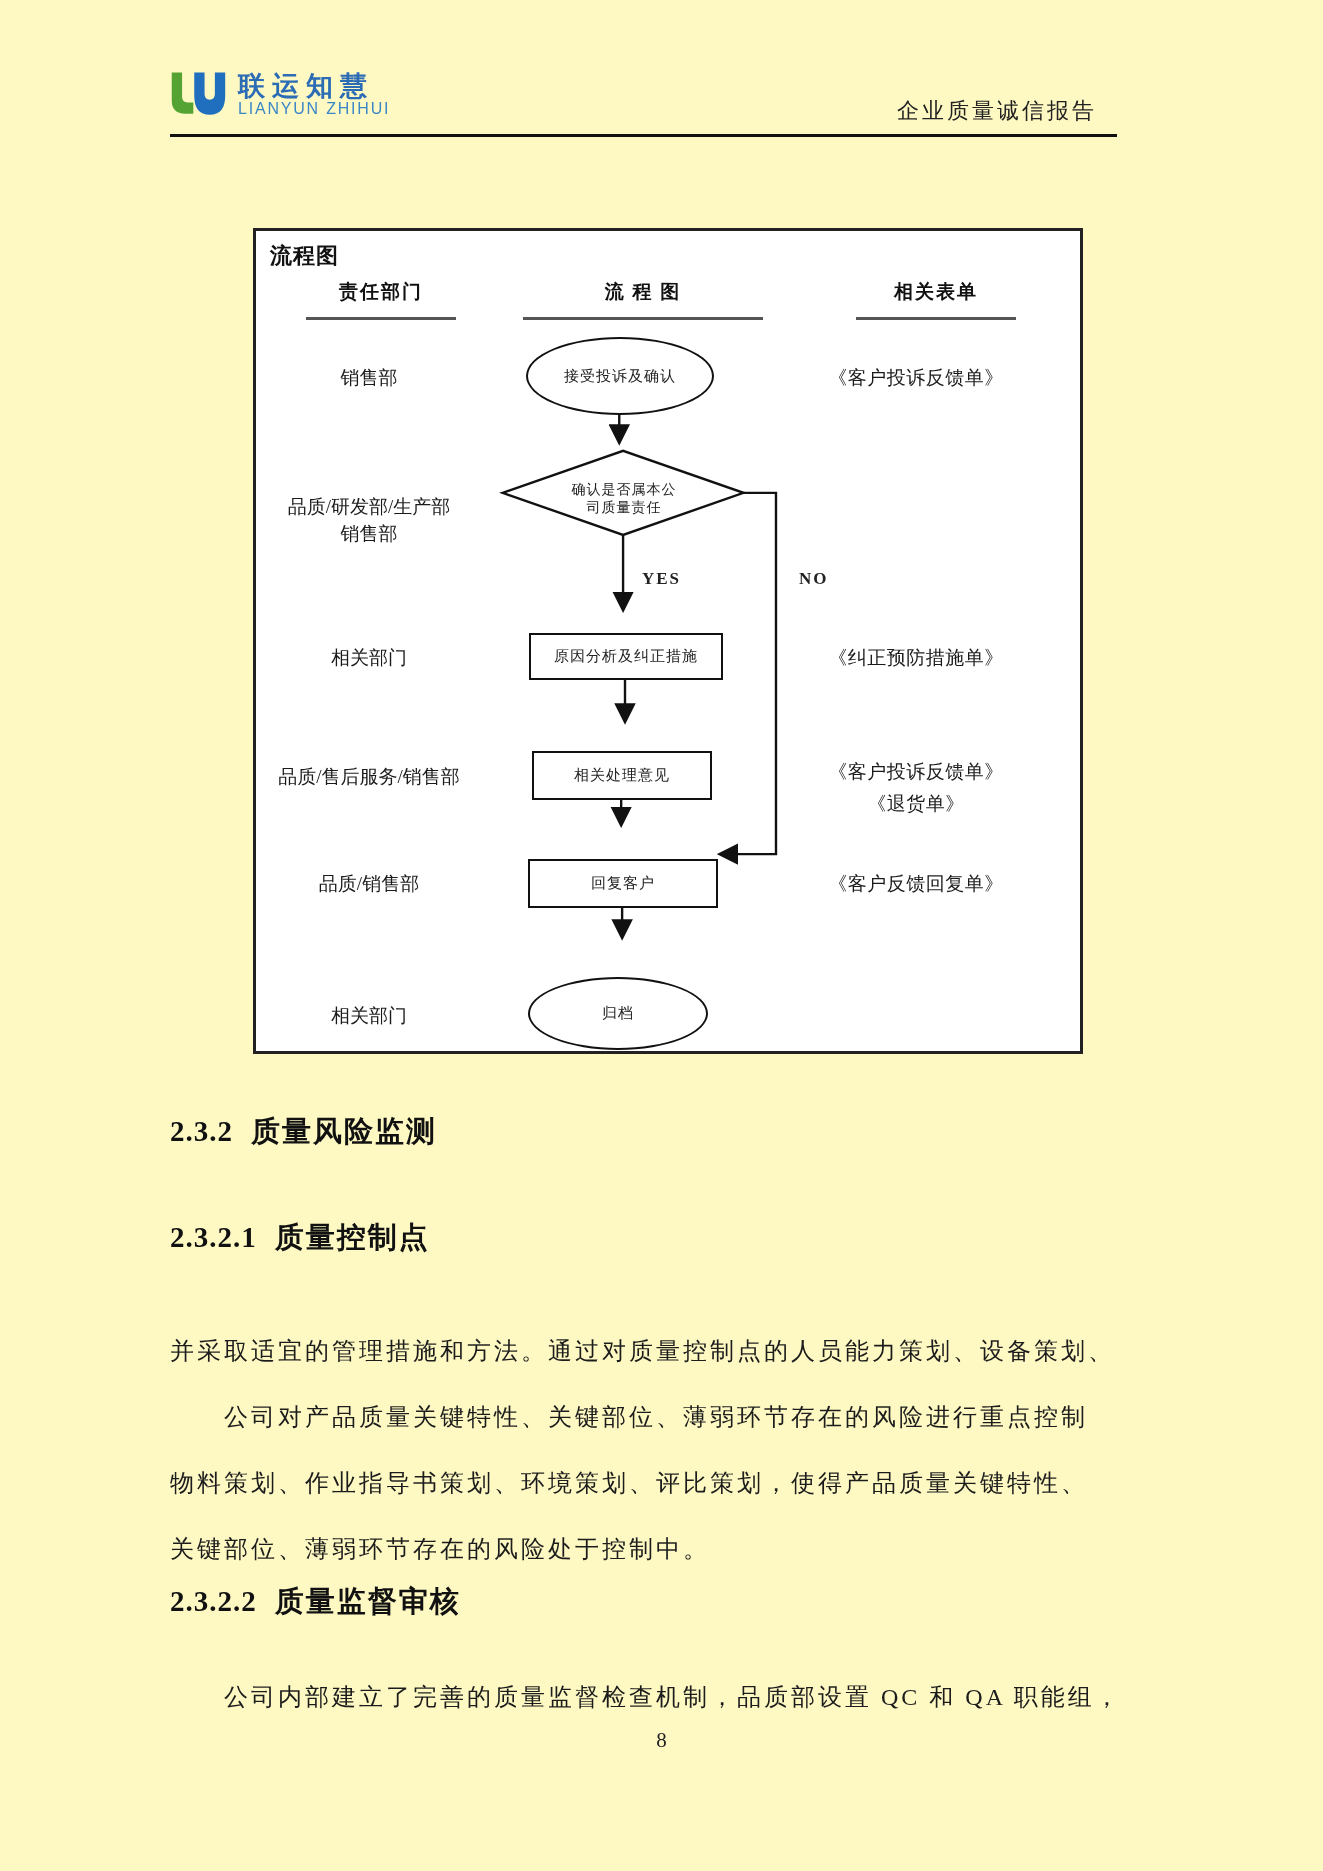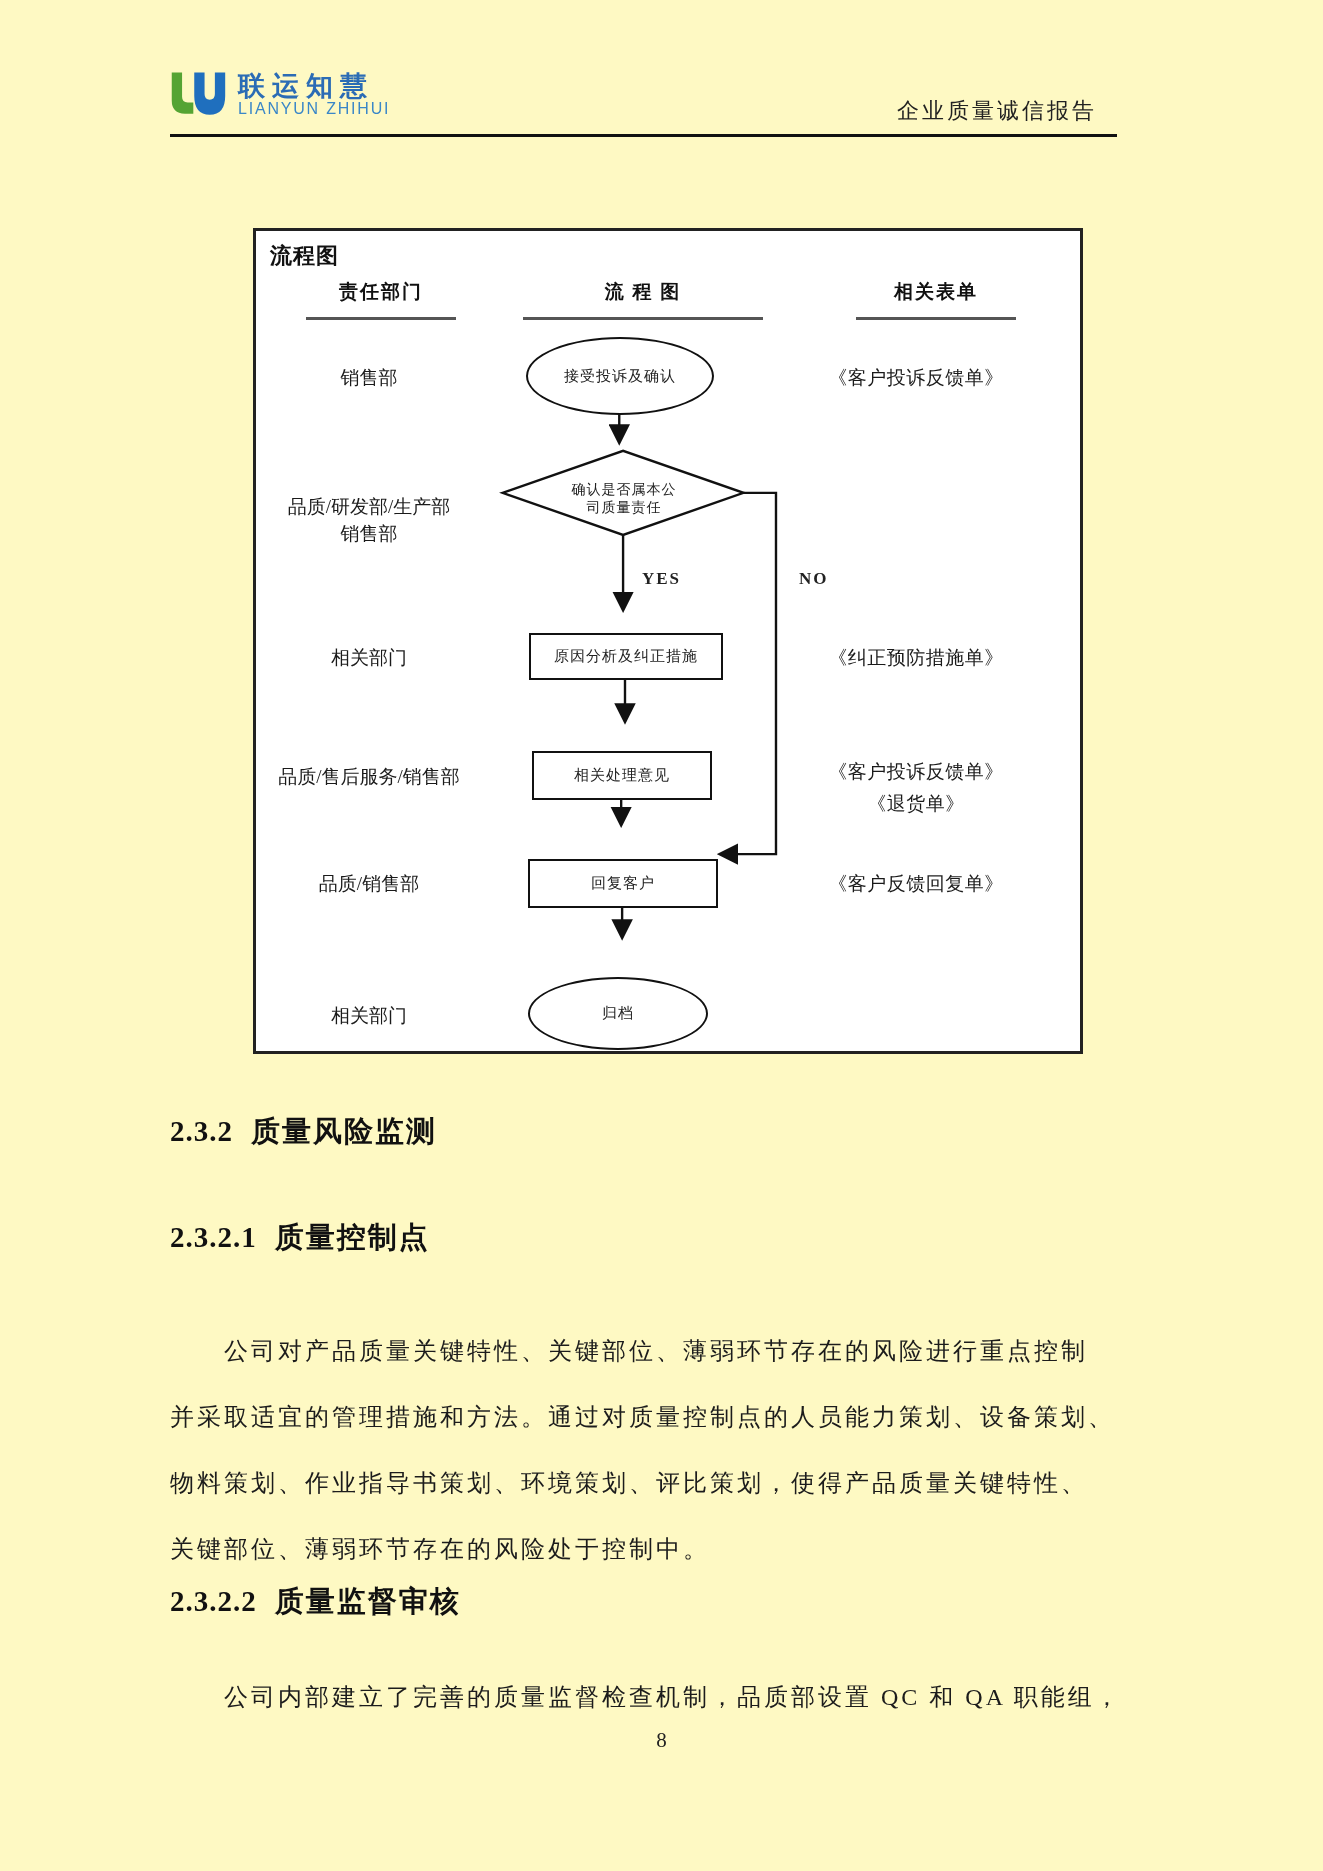--- a/index.html
+++ b/index.html
@@ -122,22 +122,22 @@
   </div>
 
   <div class="sec-heading" style="top:1112px;">
     <span class="num">2.3.2</span><span class="ttl">质量风险监测</span>
   </div>
 
   <div class="sec-heading" style="top:1218px;">
     <span class="num">2.3.2.1</span><span class="ttl">质量控制点</span>
   </div>
   <div class="body-par" style="top:1318px;">
+    <div class="line">并采取适宜的管理措施和方法。通过对质量控制点的人员能力策划、设备策划、</div>
     <div class="line indent">公司对产品质量关键特性、关键部位、薄弱环节存在的风险进行重点控制</div>
-    <div class="line">并采取适宜的管理措施和方法。通过对质量控制点的人员能力策划、设备策划、</div>
     <div class="line">物料策划、作业指导书策划、环境策划、评比策划，使得产品质量关键特性、</div>
     <div class="line">关键部位、薄弱环节存在的风险处于控制中。</div>
   </div>
 
   <div class="sec-heading" style="top:1582px;">
     <span class="num">2.3.2.2</span><span class="ttl">质量监督审核</span>
   </div>
   <div class="body-par" style="top:1664px;">
     <div class="line indent">公司内部建立了完善的质量监督检查机制，品质部设置 QC 和 QA 职能组，</div>
   </div>

